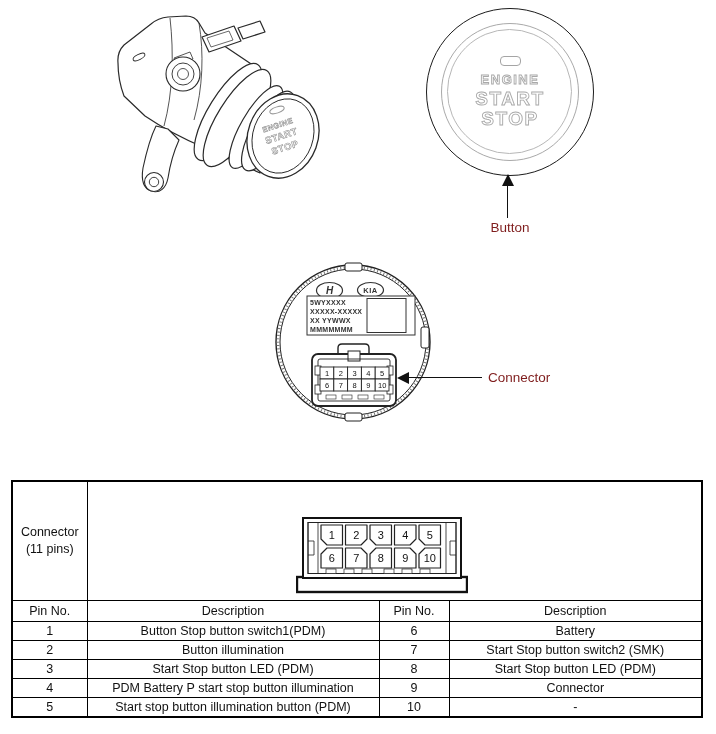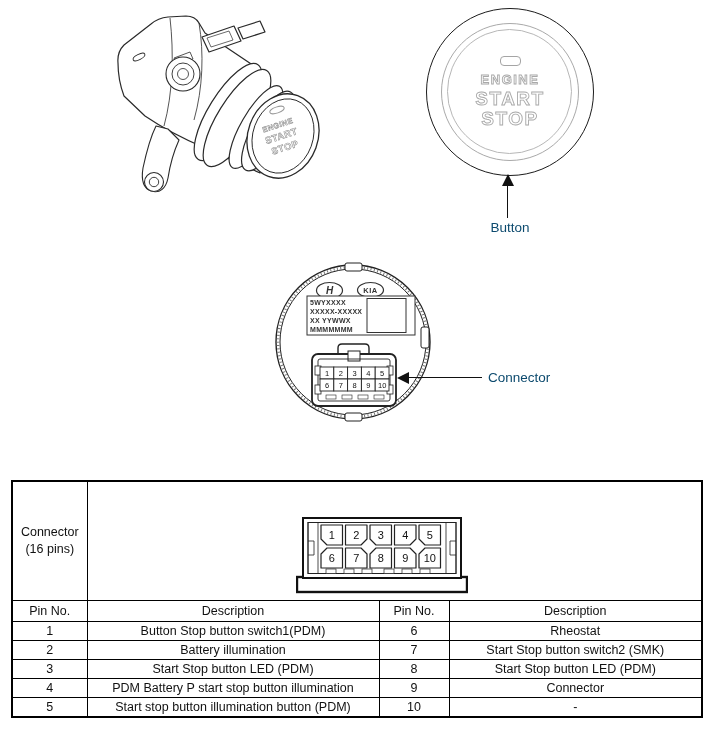--- a/index.html
+++ b/index.html
@@ -15,21 +15,21 @@
   .btn-pill{left:73px;top:47px;width:19px;height:8px;border:1.6px solid #a5a5a5;border-radius:4px;position:absolute;}
   .face-line{position:absolute;width:100%;text-align:center;font-weight:bold;
              color:#aeaeae;-webkit-text-fill-color:#ffffff;-webkit-text-stroke:0.9px #a9a9a9;}
   .fl-engine{top:63px;font-size:13px;letter-spacing:1.5px;}
   .fl-start{top:79px;font-size:19px;letter-spacing:1.5px;}
   .fl-stop{top:99px;font-size:19px;letter-spacing:1.5px;}
 
   
   .v-arrowhead{left:502px;top:174px;width:0;height:0;border-left:6px solid transparent;border-right:6px solid transparent;border-bottom:12px solid #111;}
   .v-arrowline{left:507px;top:184px;width:0;height:34px;border-left:1.6px solid #111;}
-  .callout-label{font-size:13.5px;color:#0c4a6e;}
+  .callout-label{font-size:13.5px;color:#7f1d1d;}
   .btn-label{left:479px;top:220px;width:62px;text-align:center;}
   .h-arrowhead{left:397px;top:372px;width:0;height:0;border-top:6px solid transparent;border-bottom:6px solid transparent;border-right:12px solid #111;}
   .h-arrowline{left:407px;top:377px;width:75px;height:0;border-top:1.6px solid #111;}
   .conn-label{left:488px;top:370px;}
 
   
   .pin-table{position:absolute;left:11px;top:480px;width:690px;border-collapse:collapse;border:2px solid #000;table-layout:fixed;}
   .pin-table td{border:1px solid #000;text-align:center;vertical-align:middle;font-size:12.5px;color:#111;padding:0;}
   .pin-table tr.hdr td{height:20px;}
   .pin-table tr.data td{height:18px;}
@@ -174,21 +174,21 @@
   <colgroup>
       <col style="width:75px">
       <col style="width:292px">
       <col style="width:70px">
       <col style="width:253px">
     </colgroup>
   <tbody>
       <tr>
     <td class="conn-cell">
       <div>Connector</div>
-      <div>(16 pins)</div>
+      <div>(11 pins)</div>
     </td>
     <td colspan="3">
       <svg class="tbl-conn-svg" width="172" height="78" viewBox="0 0 172 78">
         <rect x="1" y="60" width="170" height="15" fill="#fff" stroke="#111" stroke-width="2.4"></rect>
         <rect x="7" y="1" width="158" height="60" fill="#fff" stroke="#111" stroke-width="2"></rect>
         <rect x="12" y="5.5" width="148" height="51" fill="none" stroke="#222" stroke-width="1"></rect>
         <rect x="12" y="5.5" width="10" height="51" fill="none" stroke="#222" stroke-width="0.8"></rect>
         <path d="M 12,24 L 18,24 L 18,38 L 12,38" fill="none" stroke="#222" stroke-width="0.8"></path>
         <rect x="150" y="5.5" width="10" height="51" fill="none" stroke="#222" stroke-width="0.8"></rect>
         <path d="M 160,24 L 154,24 L 154,38 L 160,38" fill="none" stroke="#222" stroke-width="0.8"></path>
@@ -231,25 +231,25 @@
   <tr class="hdr">
     <td>Pin No.</td>
     <td>Description</td>
     <td>Pin No.</td>
     <td>Description</td>
   </tr>
   <tr class="data">
     <td>1</td>
     <td>Button Stop button switch1(PDM)</td>
     <td>6</td>
-    <td>Rheostat</td>
+    <td>Battery</td>
   </tr>
   <tr class="data">
     <td>2</td>
-    <td>Battery illumination</td>
+    <td>Button illumination</td>
     <td>7</td>
     <td>Start Stop button switch2 (SMK)</td>
   </tr>
   <tr class="data">
     <td>3</td>
     <td>Start Stop button LED (PDM)</td>
     <td>8</td>
     <td>Start Stop button LED (PDM)</td>
   </tr>
   <tr class="data">

